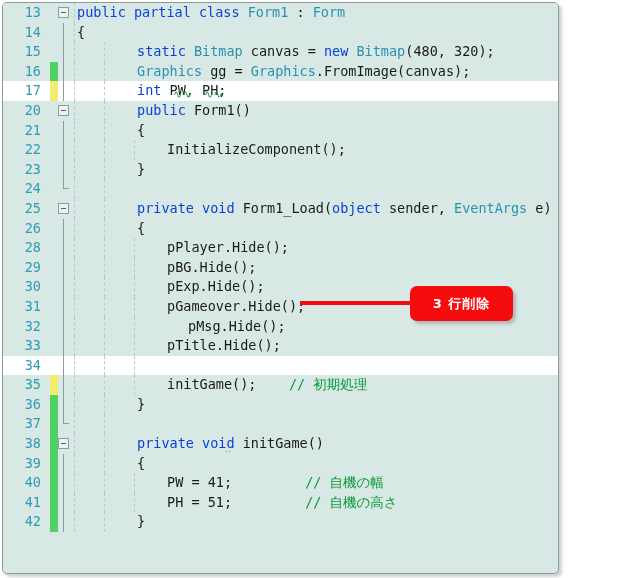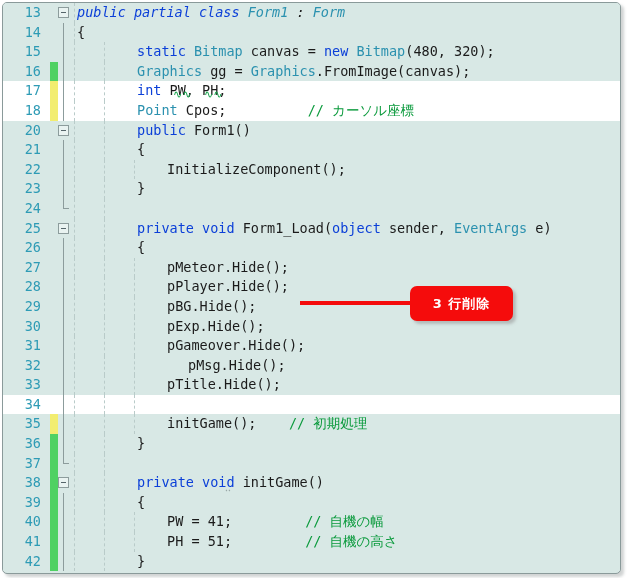--- a/index.html
+++ b/index.html
@@ -12,21 +12,21 @@
     height: 578px;
     overflow: hidden;
     font-family: "DejaVu Sans Mono", "Liberation Mono", monospace;
   }
 
   
   #editor-window {
     position: absolute;
     left: 2px;
     top: 2px;
-    width: 619px;
+    width: 557px;
     height: 572px;
     box-sizing: border-box;
     border: 1px solid #8a9a9a;
     border-radius: 5px 5px 5px 5px;
     background: #d8e8e5;
     overflow: hidden;
     box-shadow: 3px 3px 3px rgba(120,130,130,0.35);
   }
 
   
@@ -164,34 +164,32 @@
     text-align: center;
     box-shadow: 3px 3px 3px rgba(150,150,150,0.55);
     letter-spacing: 1px;
   }
 </style>
 </head>
 <body>
 
 <div id="editor-window">
   <div class="code-area" id="code-area">
-      <div class="line-row"><span class="lnum">13</span><div class="fold"></div><div class="guide g1"></div><span class="code" style="left: 74px; font-style: italic;"><span class="kw">public partial class </span><span class="typ">Form1</span><span class="txt"> : </span><span class="typ">Form</span></span></div>
+      <div class="line-row"><span class="lnum">13</span><div class="fold"></div><div class="guide g1"></div><span class="code" style="left: 74px;"><span class="kw">public partial class </span><span class="typ">Form1</span><span class="txt"> : </span><span class="typ">Form</span></span></div>
       <div class="line-row"><span class="lnum">14</span><div class="spine"></div><div class="guide g1"></div><span class="code" style="left: 74px;"><span class="txt">{</span></span></div>
       <div class="line-row"><span class="lnum">15</span><div class="spine"></div><div class="guide g1"></div><div class="guide g2"></div><span class="code" style="left: 134px;"><span class="kw">static </span><span class="typ">Bitmap</span><span class="txt"> canvas = </span><span class="kw">new </span><span class="typ">Bitmap</span><span class="txt">(480, 320);</span></span></div>
       <div class="line-row"><span class="lnum">16</span><div class="chbar green"></div><div class="spine"></div><div class="guide g1"></div><div class="guide g2"></div><span class="code" style="left: 134px;"><span class="typ">Graphics</span><span class="txt"> gg = </span><span class="typ">Graphics</span><span class="txt">.FromImage(canvas);</span></span></div>
       <div class="line-row white"><span class="lnum">17</span><div class="chbar yellow"></div><div class="spine"></div><div class="guide g1"></div><div class="guide g2"></div><span class="code" style="left: 134px;"><span class="kw">int </span><span class="txt">PW, PH;</span></span><span class="sq" style="left: 170px; top: 4px;">∿∿</span><span class="sq" style="left: 201px; top: 4px;">∿∿</span></div>
-      <div class="line-row white"><span class="lnum">18</span><div class="chbar yellow"></div><div class="spine"></div><div class="guide g1"></div><div class="guide g2"></div><span class="code" style="left: 134px;"><span class="typ">Point</span><span class="txt"> Cpos;          </span><span class="cmt">// カーソル座標</span></span></div>
       <div class="line-row"><span class="lnum">20</span><div class="fold"></div><div class="guide g1"></div><div class="guide g2"></div><span class="code" style="left: 134px;"><span class="kw">public </span><span class="txt">Form1()</span></span></div>
       <div class="line-row"><span class="lnum">21</span><div class="spine"></div><div class="guide g1"></div><div class="guide g2"></div><span class="code" style="left: 134px;"><span class="txt">{</span></span></div>
       <div class="line-row"><span class="lnum">22</span><div class="spine"></div><div class="guide g1"></div><div class="guide g2"></div><div class="guide g3"></div><span class="code" style="left: 164px;"><span class="txt">InitializeComponent();</span></span></div>
       <div class="line-row"><span class="lnum">23</span><div class="spine"></div><div class="guide g1"></div><div class="guide g2"></div><span class="code" style="left: 134px;"><span class="txt">}</span></span></div>
       <div class="line-row"><span class="lnum">24</span><div class="spine" style="height: 10px;"></div><div class="spine-end"></div><div class="guide g1"></div><div class="guide g2"></div><span class="code" style="left: 134px;"></span></div>
       <div class="line-row"><span class="lnum">25</span><div class="fold"></div><div class="guide g1"></div><div class="guide g2"></div><span class="code" style="left: 134px;"><span class="kw">private void </span><span class="txt">Form1_Load(</span><span class="kw">object</span><span class="txt"> sender, </span><span class="typ">EventArgs</span><span class="txt"> e)</span></span></div>
       <div class="line-row"><span class="lnum">26</span><div class="spine"></div><div class="guide g1"></div><div class="guide g2"></div><span class="code" style="left: 134px;"><span class="txt">{</span></span></div>
-      <div class="line-row"><span class="lnum">27</span><div class="spine"></div><div class="guide g1"></div><div class="guide g2"></div><div class="guide g3"></div><span class="code" style="left: 164px;"><span class="txt">pMeteor.Hide();</span></span></div>
       <div class="line-row"><span class="lnum">28</span><div class="spine"></div><div class="guide g1"></div><div class="guide g2"></div><div class="guide g3"></div><span class="code" style="left: 164px;"><span class="txt">pPlayer.Hide();</span></span></div>
       <div class="line-row"><span class="lnum">29</span><div class="spine"></div><div class="guide g1"></div><div class="guide g2"></div><div class="guide g3"></div><span class="code" style="left: 164px;"><span class="txt">pBG.Hide();</span></span></div>
       <div class="line-row"><span class="lnum">30</span><div class="spine"></div><div class="guide g1"></div><div class="guide g2"></div><div class="guide g3"></div><span class="code" style="left: 164px;"><span class="txt">pExp.Hide();</span></span></div>
       <div class="line-row"><span class="lnum">31</span><div class="spine"></div><div class="guide g1"></div><div class="guide g2"></div><div class="guide g3"></div><span class="code" style="left: 164px;"><span class="txt">pGameover.Hide();</span></span></div>
       <div class="line-row"><span class="lnum">32</span><div class="spine"></div><div class="guide g1"></div><div class="guide g2"></div><div class="guide g3"></div><span class="code" style="left: 164px; margin-left: 21px;"><span class="txt">pMsg.Hide();</span></span></div>
       <div class="line-row"><span class="lnum">33</span><div class="spine"></div><div class="guide g1"></div><div class="guide g2"></div><div class="guide g3"></div><span class="code" style="left: 164px;"><span class="txt">pTitle.Hide();</span></span></div>
       <div class="line-row white"><span class="lnum">34</span><div class="spine"></div><div class="guide g1"></div><div class="guide g2"></div><div class="guide g3"></div><span class="code" style="left: 164px;"></span></div>
       <div class="line-row"><span class="lnum">35</span><div class="chbar yellow"></div><div class="spine"></div><div class="guide g1"></div><div class="guide g2"></div><div class="guide g3"></div><span class="code" style="left: 164px;"><span class="txt">initGame();    </span><span class="cmt">// 初期処理</span></span></div>
       <div class="line-row"><span class="lnum">36</span><div class="chbar green"></div><div class="spine"></div><div class="guide g1"></div><div class="guide g2"></div><span class="code" style="left: 134px;"><span class="txt">}</span></span></div>
       <div class="line-row"><span class="lnum">37</span><div class="chbar green"></div><div class="spine" style="height: 10px;"></div><div class="spine-end"></div><div class="guide g1"></div><div class="guide g2"></div><span class="code" style="left: 134px;"></span></div>

